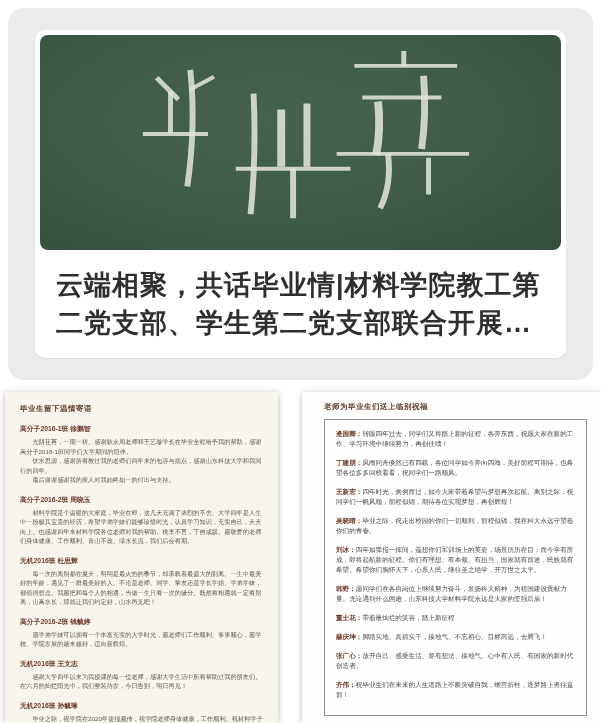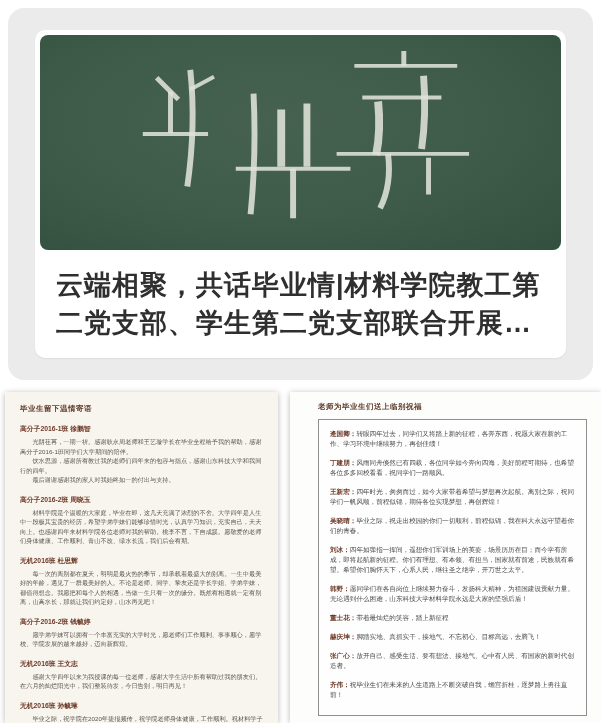--- a/index.html
+++ b/index.html
@@ -22,28 +22,28 @@
   .chalkboard svg{ position:absolute; inset:0; }
   .headline{
     padding:16px 16px 0 16px; font-size:27px; line-height:38px; font-weight:700;
     color:#2f2f2f; letter-spacing:1px;
     display:-webkit-box; -webkit-line-clamp:2; -webkit-box-orient:vertical; overflow:hidden;
   }
 
   
   .pages-row{
     position:absolute; top:392px; left:5px; right:0; bottom:0;
-    display:flex; gap:12px;
+    display:flex; gap:24px;
   }
   .page{ box-shadow:0 1px 6px rgba(0,0,0,.28); overflow:hidden; }
   .page-left{
     width:273px; background:#f8f5ee; padding:12px 14px 0 15px; color:#55514a;
   }
   .page-right{
-    flex:1; background:#fdfdfc; padding:10px 14px 0 28px; color:#4c4c4c;
+    flex:1; background:#fdfdfc; padding:10px 14px 0 22px; color:#4c4c4c;
   }
   .page-title{ font-size:7.5px; font-weight:700; color:#5d3a2a; letter-spacing:.5px; }
   .page-left .page-title{ margin-bottom:4px; }
 
   .entry{ margin-top:10px; }
   .entry-header{ font-size:6.8px; font-weight:700; color:#6e3a28; margin-bottom:3px; }
   .entry p{ font-size:6.2px; line-height:9.5px; text-indent:2em; color:#5a564e; }
 
   .msg-box{
     margin-top:7px; border:1px solid #8f8f8f; background:#fefefe;

